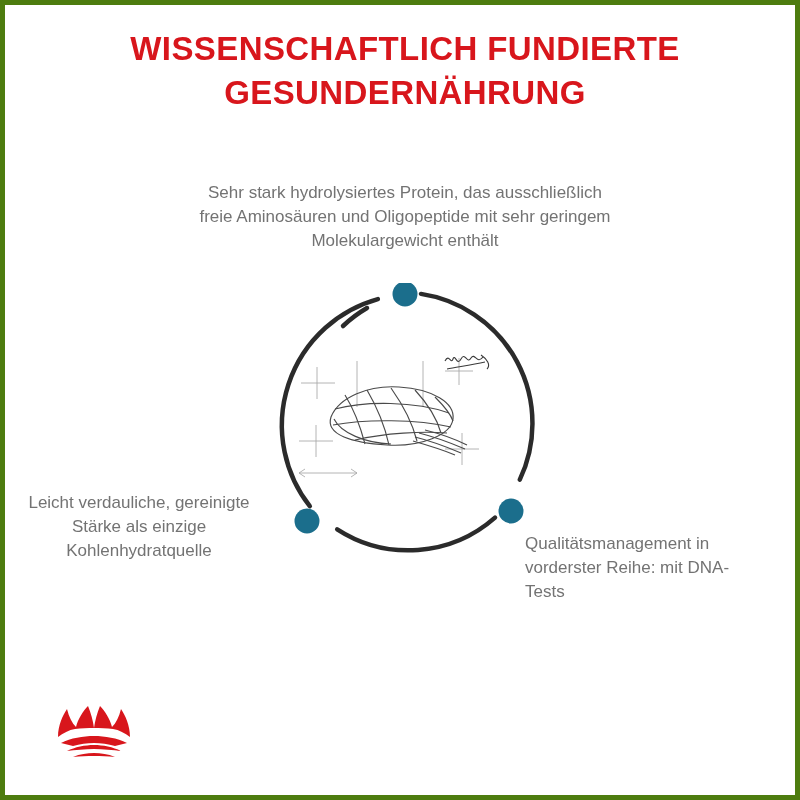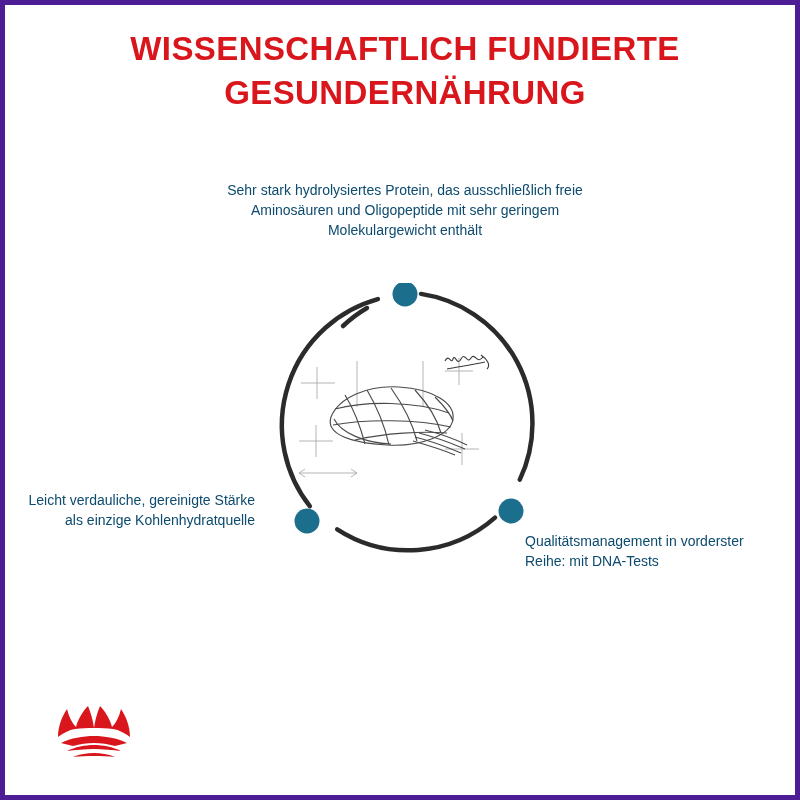--- a/index.html
+++ b/index.html
@@ -11,56 +11,56 @@
     height: 800px;
     background: #ffffff;
     font-family: "Liberation Sans", sans-serif;
     overflow: hidden;
   }
   .page {
     position: relative;
     width: 800px;
     height: 800px;
     box-sizing: border-box;
-    border: 5px solid #4c1d95;
+    border: 5px solid #4d7c0f;
     background: #ffffff;
   }
   
   .headline {
     position: absolute;
     top: 22px;
     left: 0;
     width: 800px;
     text-align: center;
     color: #d8161c;
     font-size: 33px;
     font-weight: bold;
     line-height: 1.32;
     letter-spacing: 0.4px;
   }
   .headline .l2 { display: block; }
 
   
   .callout {
     position: absolute;
-    color: #0c4a6e;
-    font-size: 14px;
+    color: #737373;
+    font-size: 17px;
     line-height: 1.42;
   }
   .callout-top {
     top: 176px;
     left: 190px;
     width: 420px;
     text-align: center;
   }
   .callout-left {
     top: 486px;
     left: 18px;
     width: 232px;
-    text-align: right;
+    text-align: center;
   }
   .callout-right {
     top: 527px;
     left: 520px;
     width: 240px;
   }
 
   
   .diagram {
     position: absolute;

